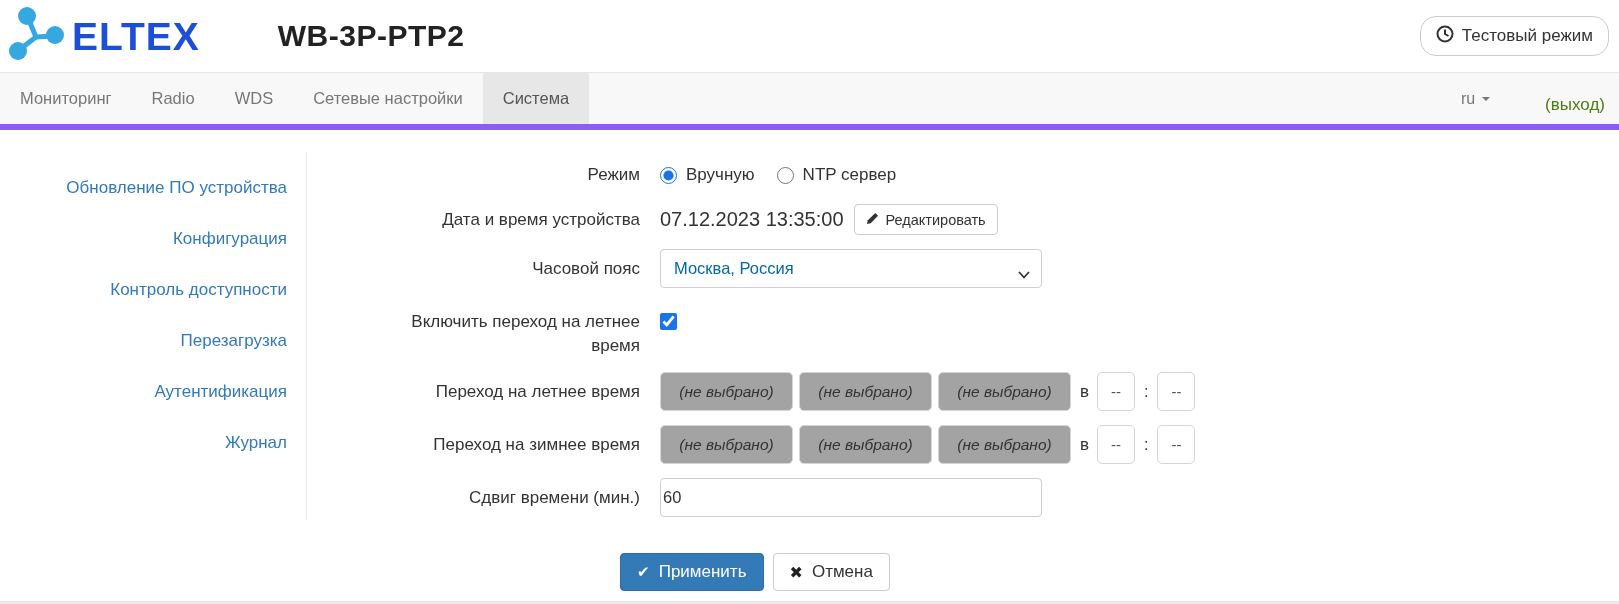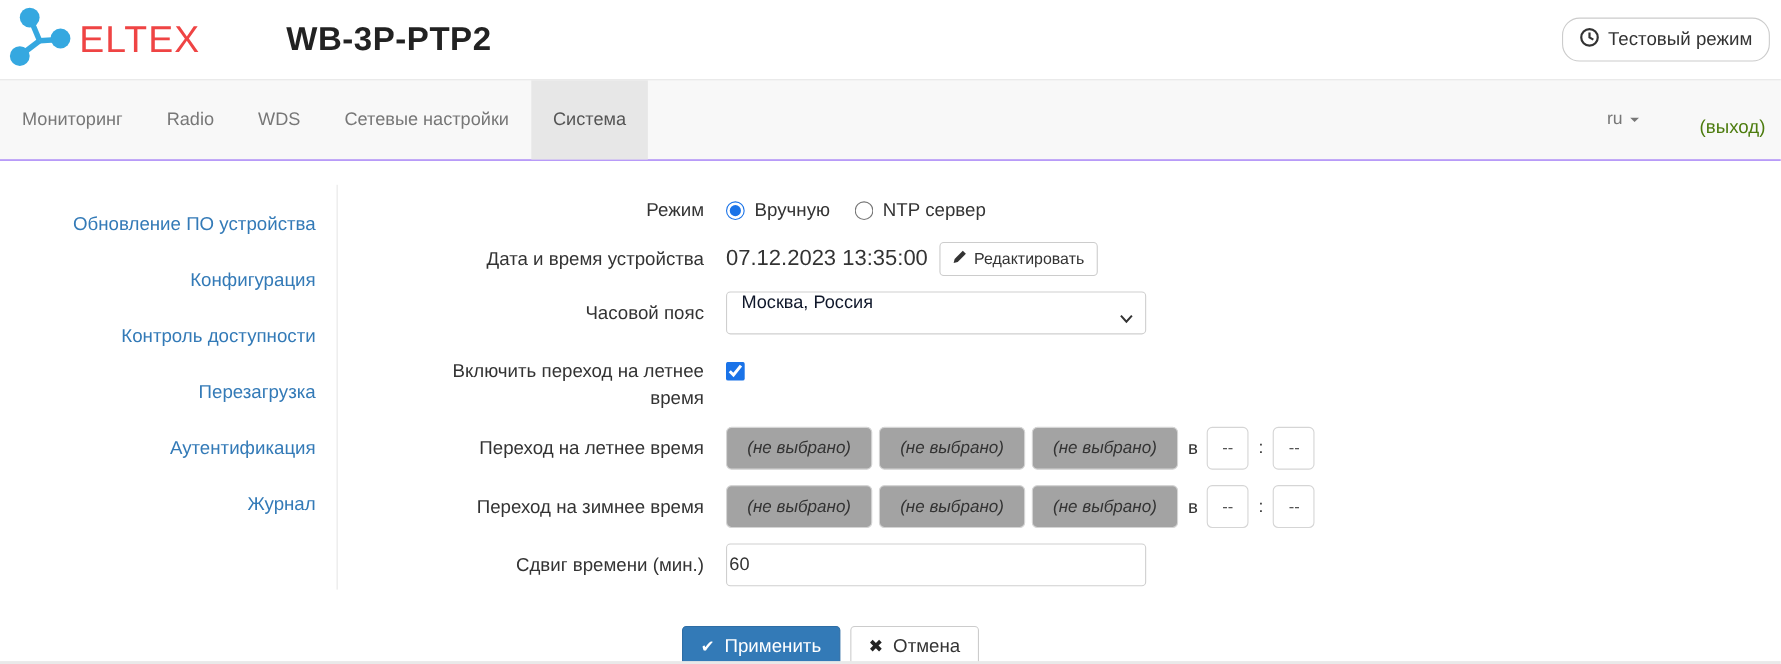--- a/index.html
+++ b/index.html
@@ -3,30 +3,30 @@
 <meta charset="utf-8">
 <style>
   * { box-sizing: border-box; margin: 0; padding: 0; }
   html,body { background:#fff; }
   body { font-family: "Liberation Sans", "DejaVu Sans", sans-serif; color:#333; }
   .page { position:relative; width:1619px; height:604px; background:#fff; overflow:hidden; }
 
   
   .header { height:72px; display:flex; align-items:center; background:#fff; }
   .logo { display:flex; align-items:center; margin-left:8px; gap:6px; }
-  .logo-text { font-size:34px; font-weight:normal; color:#ef4444; letter-spacing:1px; line-height:1; }
+  .logo-text { font-size:39px; font-weight:bold; color:#1d4ed8; letter-spacing:1px; line-height:1; }
   .page-title { font-size:30px; font-weight:bold; color:#222; margin-left:78px; letter-spacing:0.5px; }
   .test-mode-btn { margin-left:auto; margin-right:10px; height:40px; padding:0 15px;
     display:flex; align-items:center; gap:8px; background:#fff; border:1px solid #ccc;
     border-radius:16px; font-size:17px; color:#333; cursor:pointer;
     font-family:"Liberation Sans",sans-serif; }
 
   
-  .navbar { height:74px; background:#f8f8f8; border-top:1px solid #e7e7e7;
-    border-bottom:1px solid #8b5cf6; display:flex; align-items:stretch; }
+  .navbar { height:58px; background:#f8f8f8; border-top:1px solid #e7e7e7;
+    border-bottom:6px solid #8b5cf6; display:flex; align-items:stretch; }
   .nav-tab { display:flex; align-items:center; padding:0 20px; font-size:16.5px;
     color:#777; cursor:pointer; }
   .nav-tab.active { background:#e7e7e7; color:#555; }
   .nav-right { margin-left:auto; display:flex; align-items:center; }
   .lang-select { display:flex; align-items:center; gap:7px; font-size:16px; color:#777;
     cursor:pointer; margin-right:55px; }
   .caret-down { width:0; height:0; border-left:4px solid transparent;
     border-right:4px solid transparent; border-top:4px solid #777; }
   .logout-link { font-size:17px; color:#4d7c0f; text-decoration:none; margin-right:14px; cursor:pointer;margin-top:13px; }
 
@@ -49,22 +49,22 @@
 
   .radio-option { display:flex; align-items:center; gap:9px; font-size:17px; margin-right:22px; cursor:pointer; }
   input[type="radio"], input[type="checkbox"] { width:17px; height:17px; accent-color:#1a73e8; cursor:pointer; }
 
   .static-value { font-size:20px; color:#333; }
   .edit-btn { margin-left:10px; height:31px; display:flex; align-items:center; gap:7px;
     padding:0 11px; background:#fff; border:1px solid #ccc; border-radius:4px;
     font-size:14.5px; color:#333; cursor:pointer; font-family:"Liberation Sans",sans-serif; }
 
   .select-box { position:relative; width:382px; height:39px; border:1px solid #cfcfcf;
-    border-radius:4px; background:#fff; display:flex; align-items:flex-start;
-    padding:0 30px 0 13px; font-size:16.5px; color:#0f172a; cursor:pointer; }
+    border-radius:4px; background:#fff; display:flex; align-items:center;
+    padding:0 30px 0 13px; font-size:16.5px; color:#0369a1; cursor:pointer; }
   .select-box .chev { position:absolute; right:11px; top:14px; }
 
   .dst-select { width:133px; height:39px; border:1px solid #d5d5d5; border-radius:5px;
     background:#a3a3a3; display:flex; align-items:center; justify-content:center;
     font-size:15.5px; font-style:italic; color:#333; margin-right:6px; cursor:pointer; }
   .inline-text { font-size:17px; color:#333; margin:0 8px 0 3px; }
   .time-select { width:38px; height:39px; border:1px solid #d5d5d5; border-radius:5px;
     background:#fff; display:flex; align-items:center; justify-content:center;
     font-size:15px; color:#555; cursor:pointer; }
   .colon { font-size:16px; color:#333; margin:0 9px; }

